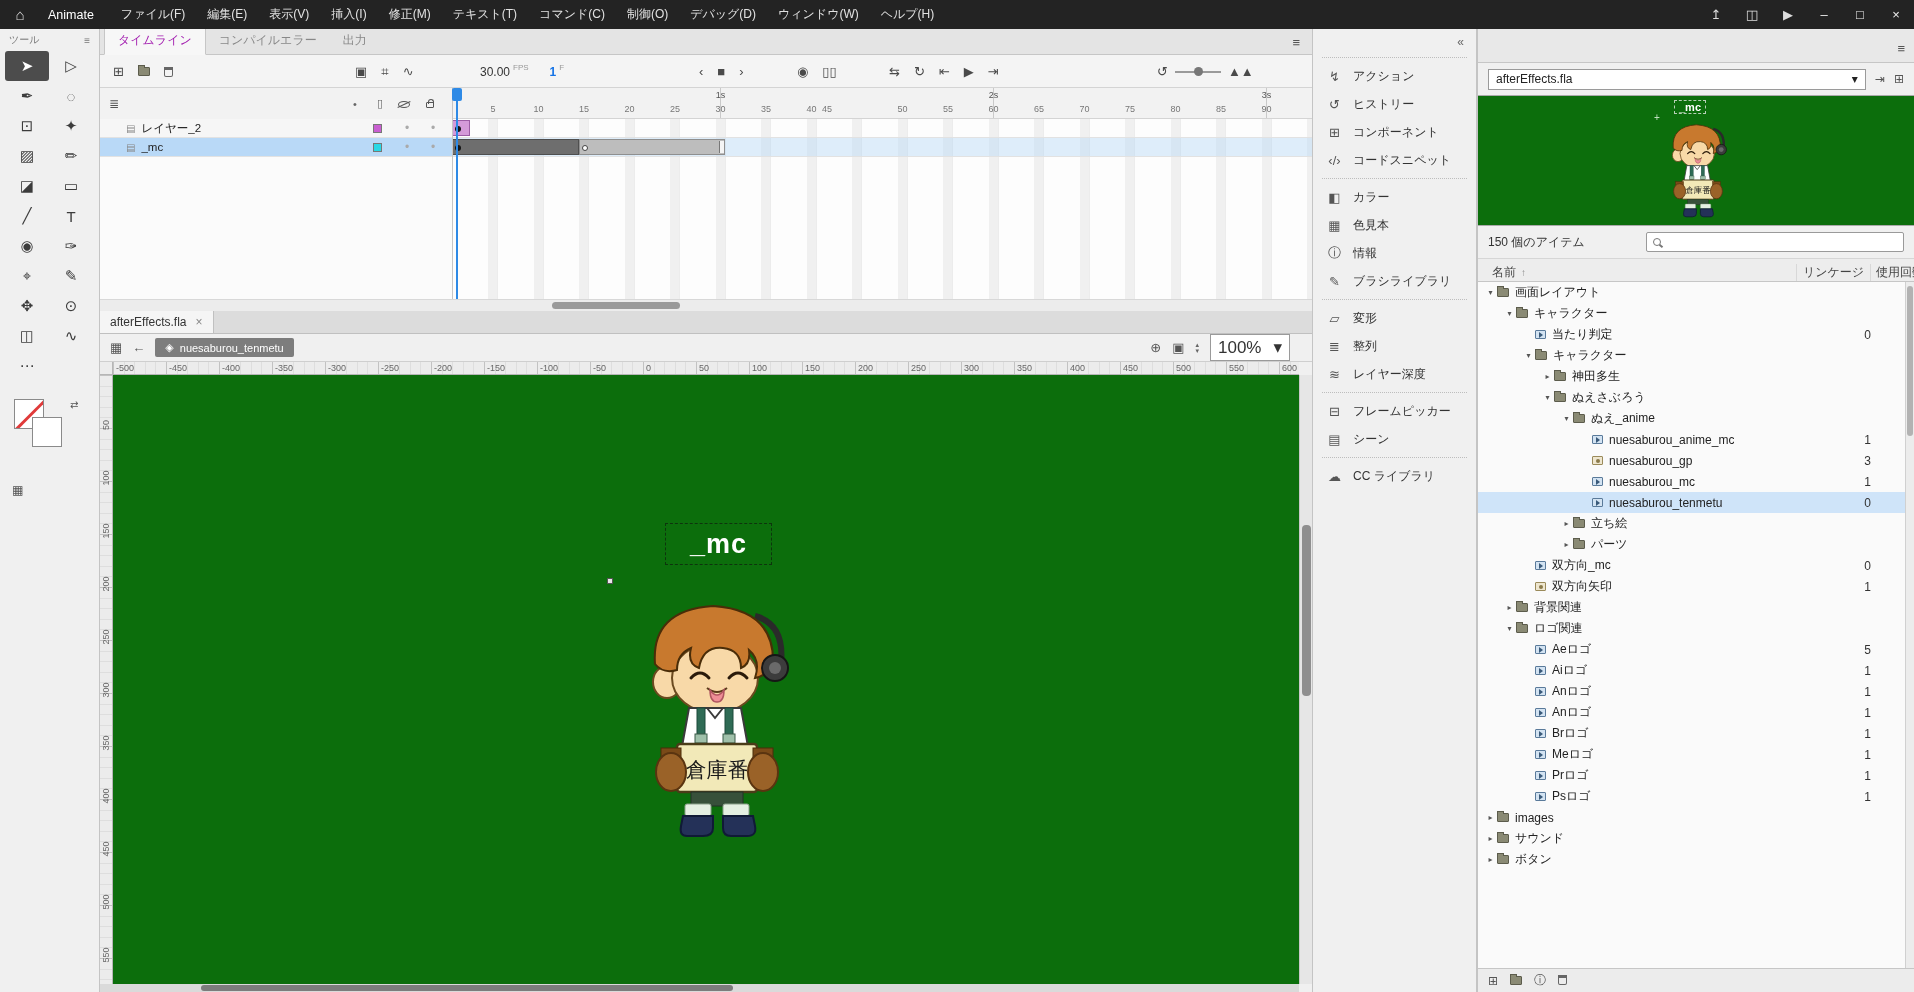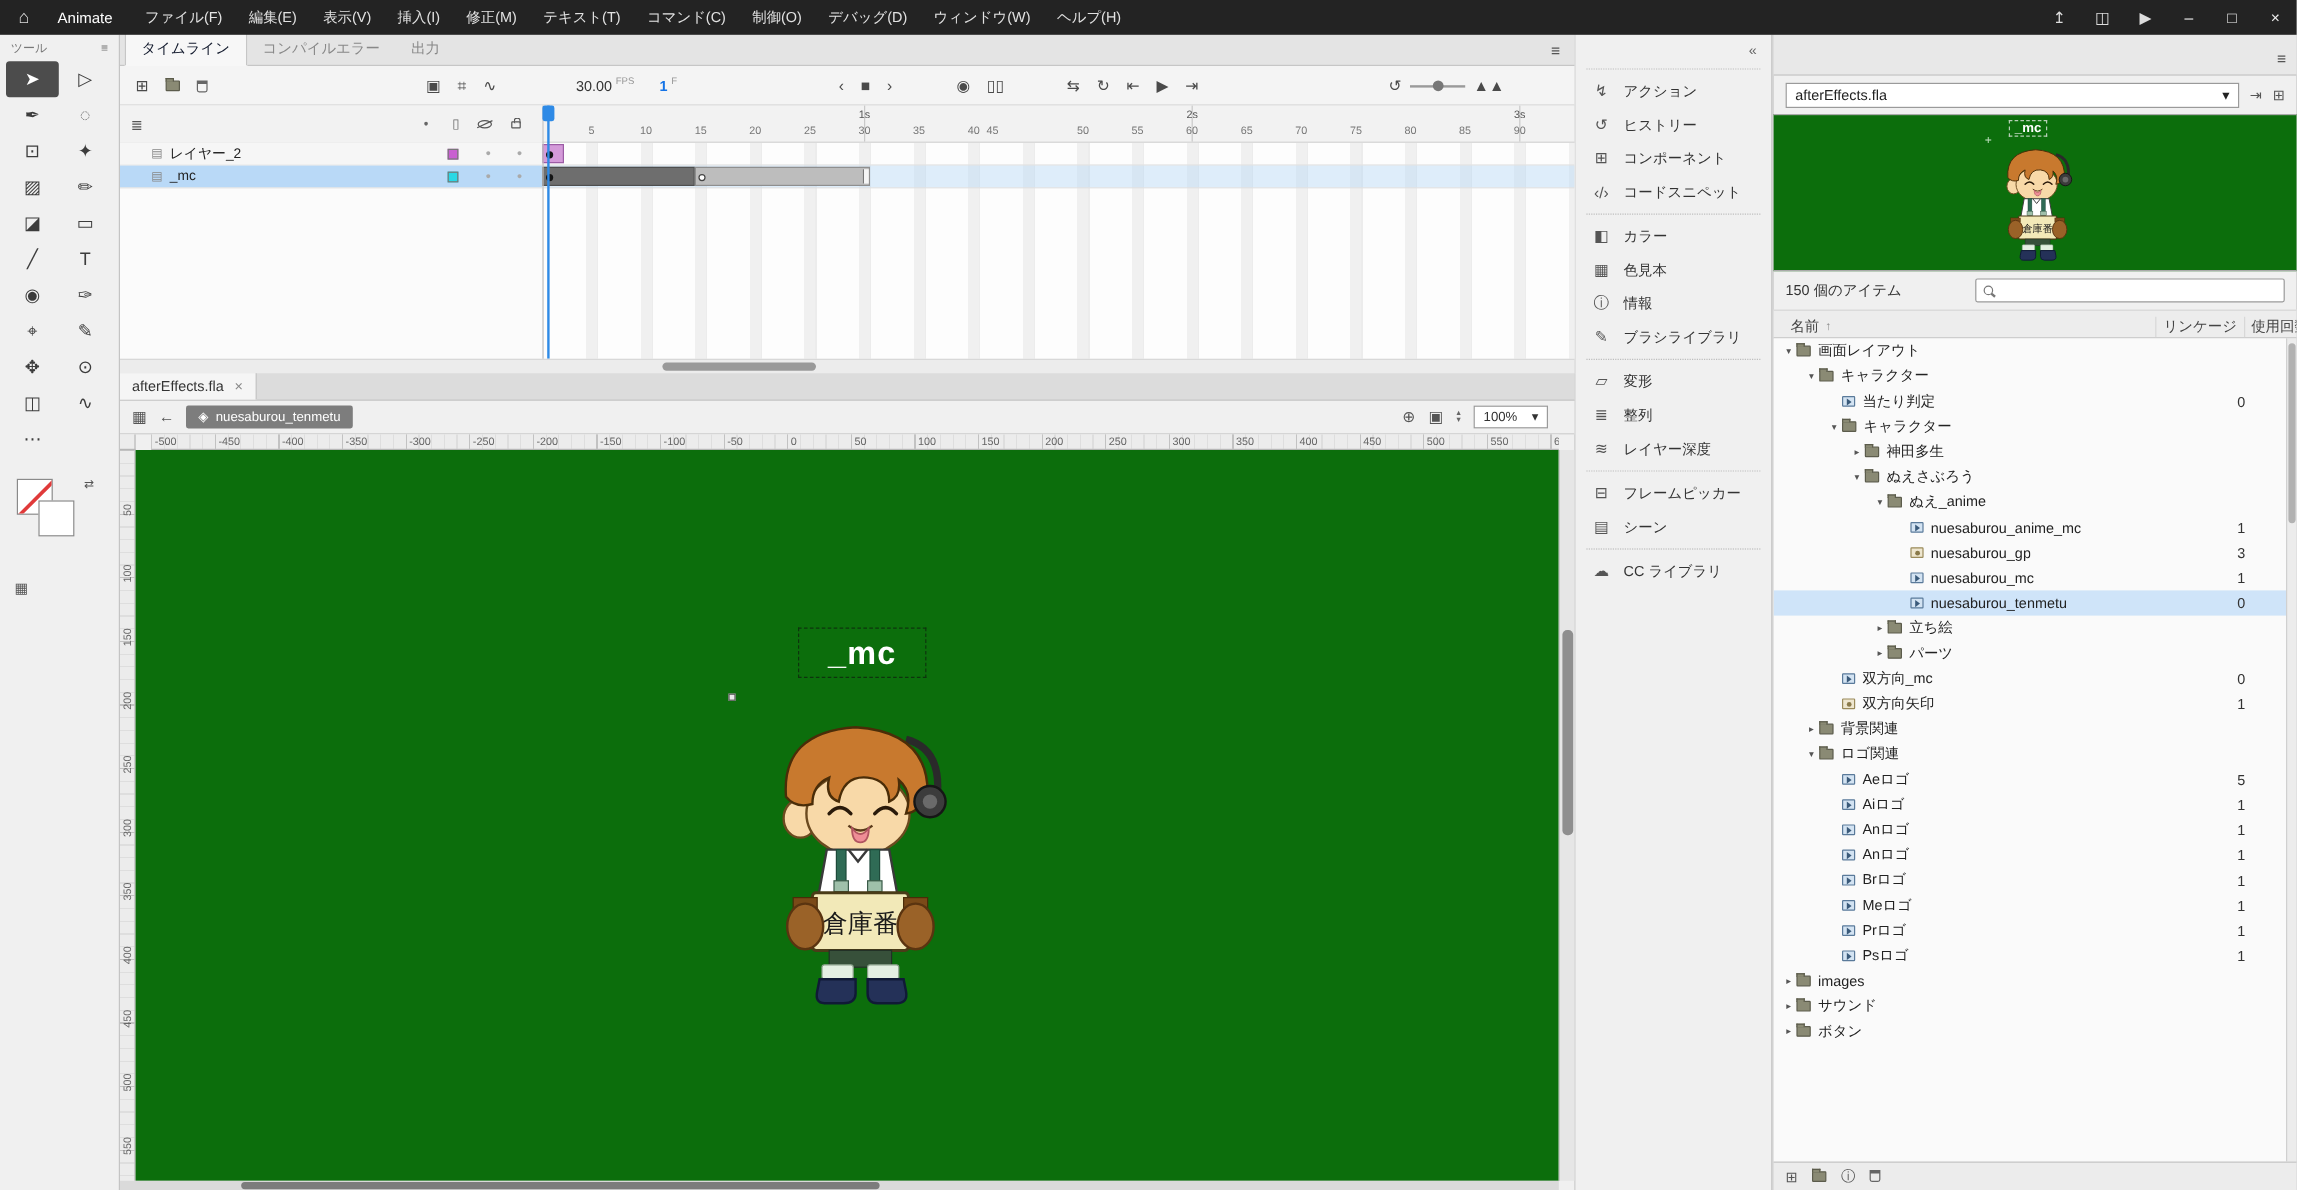--- a/index.html
+++ b/index.html
@@ -27,21 +27,21 @@
 #stroke-swatch{left:0;top:0;}
 #stroke-swatch::after{content:"";position:absolute;left:-6px;top:13px;width:44px;height:3px;background:#e03a3a;transform:rotate(-45deg);}
 #fill-swatch{left:18px;top:18px;}
 #swap-colors-icon{position:absolute;left:56px;top:0;font-size:10px;color:#555;}
 #tools-bottom{margin:10px 0 0 12px;font-size:12px;color:#555;}
 
 
 #timeline{position:absolute;left:100px;top:29px;width:1213px;height:282px;background:#fbfbfb;border-right:1px solid #c4c4c4;}
 #tl-tabbar{height:26px;background:#e4e4e4;border-bottom:1px solid #c6c6c6;display:flex;align-items:flex-end;padding-left:4px;}
 .tl-tab{padding:5px 13px;font-size:12px;color:#888;white-space:nowrap;}
-.tl-tab.active{background:#f7f7f7;color:#0f172a;border:1px solid #c6c6c6;border-bottom:1px solid #f7f7f7;margin-bottom:-1px;}
+.tl-tab.active{background:#f7f7f7;color:#a21caf;border:1px solid #c6c6c6;border-bottom:1px solid #f7f7f7;margin-bottom:-1px;}
 #tl-tabbar-menu{margin-left:auto;padding:0 12px 4px;color:#555;font-size:13px;}
 #tl-toolbar{position:relative;height:33px;background:#f4f4f4;border-bottom:1px solid #d4d4d4;font-size:13px;color:#4a4a4a;}
 .tl-cluster{position:absolute;top:0;height:33px;display:flex;align-items:center;}
 .tlb{padding:0 7px;display:flex;align-items:center;font-size:13px;}
 #fps-box{position:absolute;left:380px;top:0;height:33px;display:flex;align-items:center;gap:3px;}
 #fps-value{font-size:12px;color:#333;}
 .tiny-unit{font-size:8px;color:#999;margin-top:-8px;}
 #frame-value{font-size:12px;color:#1473e6;font-weight:bold;margin-left:18px;}
 .tlb-slider{position:relative;width:46px;height:16px;}
 .slider-line{position:absolute;left:0;right:0;top:7px;height:2px;background:#9a9a9a;}
@@ -77,23 +77,23 @@
 
 
 #doc{position:absolute;left:100px;top:311px;width:1213px;height:681px;background:#f0f0f0;border-right:1px solid #c4c4c4;}
 #doc-tabbar{height:23px;background:#dcdcdc;border-bottom:1px solid #c0c0c0;display:flex;}
 #doc-tab{background:#f5f5f5;padding:0 10px;font-size:12px;color:#333;border-right:1px solid #c0c0c0;display:flex;gap:9px;align-items:center;}
 #doc-tab-close{color:#888;}
 #edit-bar{position:relative;height:28px;display:flex;align-items:center;background:#f0f0f0;border-bottom:1px solid #cfcfcf;font-size:13px;color:#555;padding-left:10px;gap:10px;}
 #symbol-chip{background:#7d7d7d;color:#fff;font-size:11px;padding:3px 10px;border-radius:2px;display:flex;gap:6px;align-items:center;}
 #edit-right{margin-left:auto;display:flex;align-items:center;gap:11px;padding-right:22px;}
 #stepper{display:flex;flex-direction:column;font-size:7px;color:#666;line-height:6px;}
-#zoom-box{background:#fff;border:1px solid #9a9a9a;font-size:11px;padding:2px 7px;display:flex;gap:12px;align-items:center;color:#333;}
+#zoom-box{background:#fff;border:1px solid #9a9a9a;font-size:17px;padding:2px 7px;display:flex;gap:12px;align-items:center;color:#333;}
 #ruler-corner{position:absolute;left:0;top:51px;width:13px;height:13px;background:#ececec;border-right:1px solid #b6b6b6;border-bottom:1px solid #b6b6b6;}
-#h-ruler{position:absolute;left:26px;top:51px;right:13px;height:13px;background:#ececec;border-bottom:1px solid #b6b6b6;overflow:hidden;
+#h-ruler{position:absolute;left:13px;top:51px;right:13px;height:13px;background:#ececec;border-bottom:1px solid #b6b6b6;overflow:hidden;
  background-image:repeating-linear-gradient(90deg,#c2c2c2 0 1px,transparent 1px 53px),repeating-linear-gradient(90deg,#dedede 0 1px,transparent 1px 10.6px);}
 .hlab{position:absolute;top:1px;font-size:9px;color:#666;}
 #v-ruler{position:absolute;left:0;top:64px;width:13px;bottom:8px;background:#ececec;border-right:1px solid #b6b6b6;overflow:hidden;
  background-image:repeating-linear-gradient(180deg,#c2c2c2 0 1px,transparent 1px 53px),repeating-linear-gradient(180deg,#dedede 0 1px,transparent 1px 10.6px);}
 .vlab{position:absolute;left:-2px;width:16px;text-align:center;font-size:9px;color:#666;transform:rotate(-90deg);}
 #canvas{position:absolute;left:13px;top:64px;right:13px;bottom:8px;background:#0c6e0c;overflow:hidden;}
 #mc-selection{position:absolute;left:552px;top:148px;width:107px;height:42px;border:1px dashed rgba(15,15,15,.6);display:flex;align-items:center;justify-content:center;}
 #mc-label{color:#fff;font-size:27px;font-weight:bold;letter-spacing:1px;}
 #sel-handle{position:absolute;left:494px;top:203px;width:6px;height:6px;background:#e9e9e9;border:1px solid #555;}
 #stage-chara{position:absolute;left:514px;top:209px;width:170px;height:272px;}

